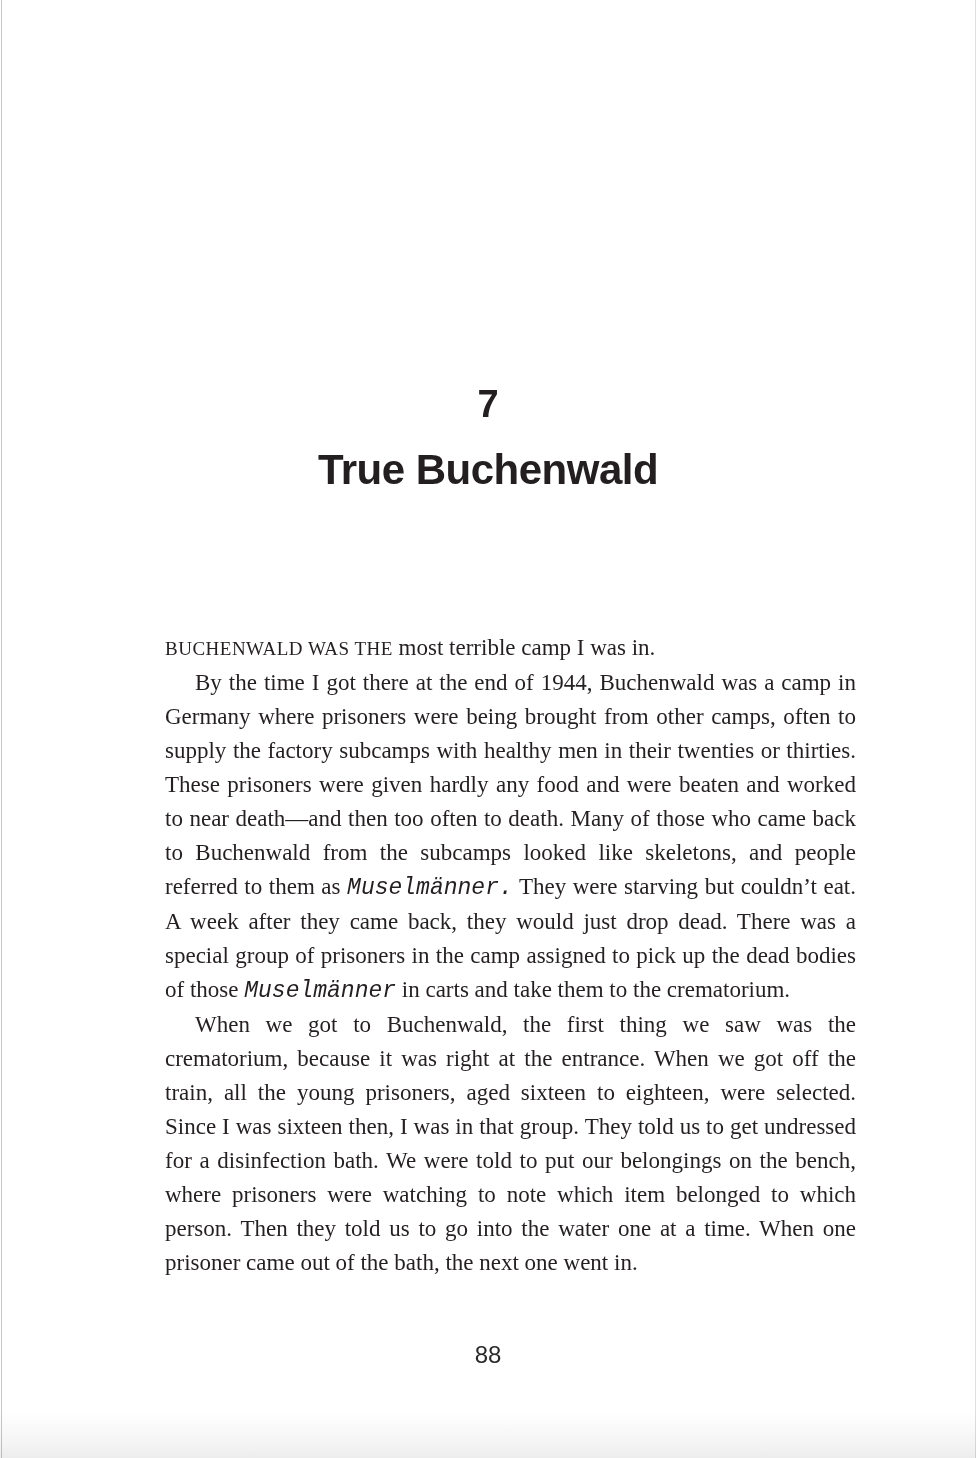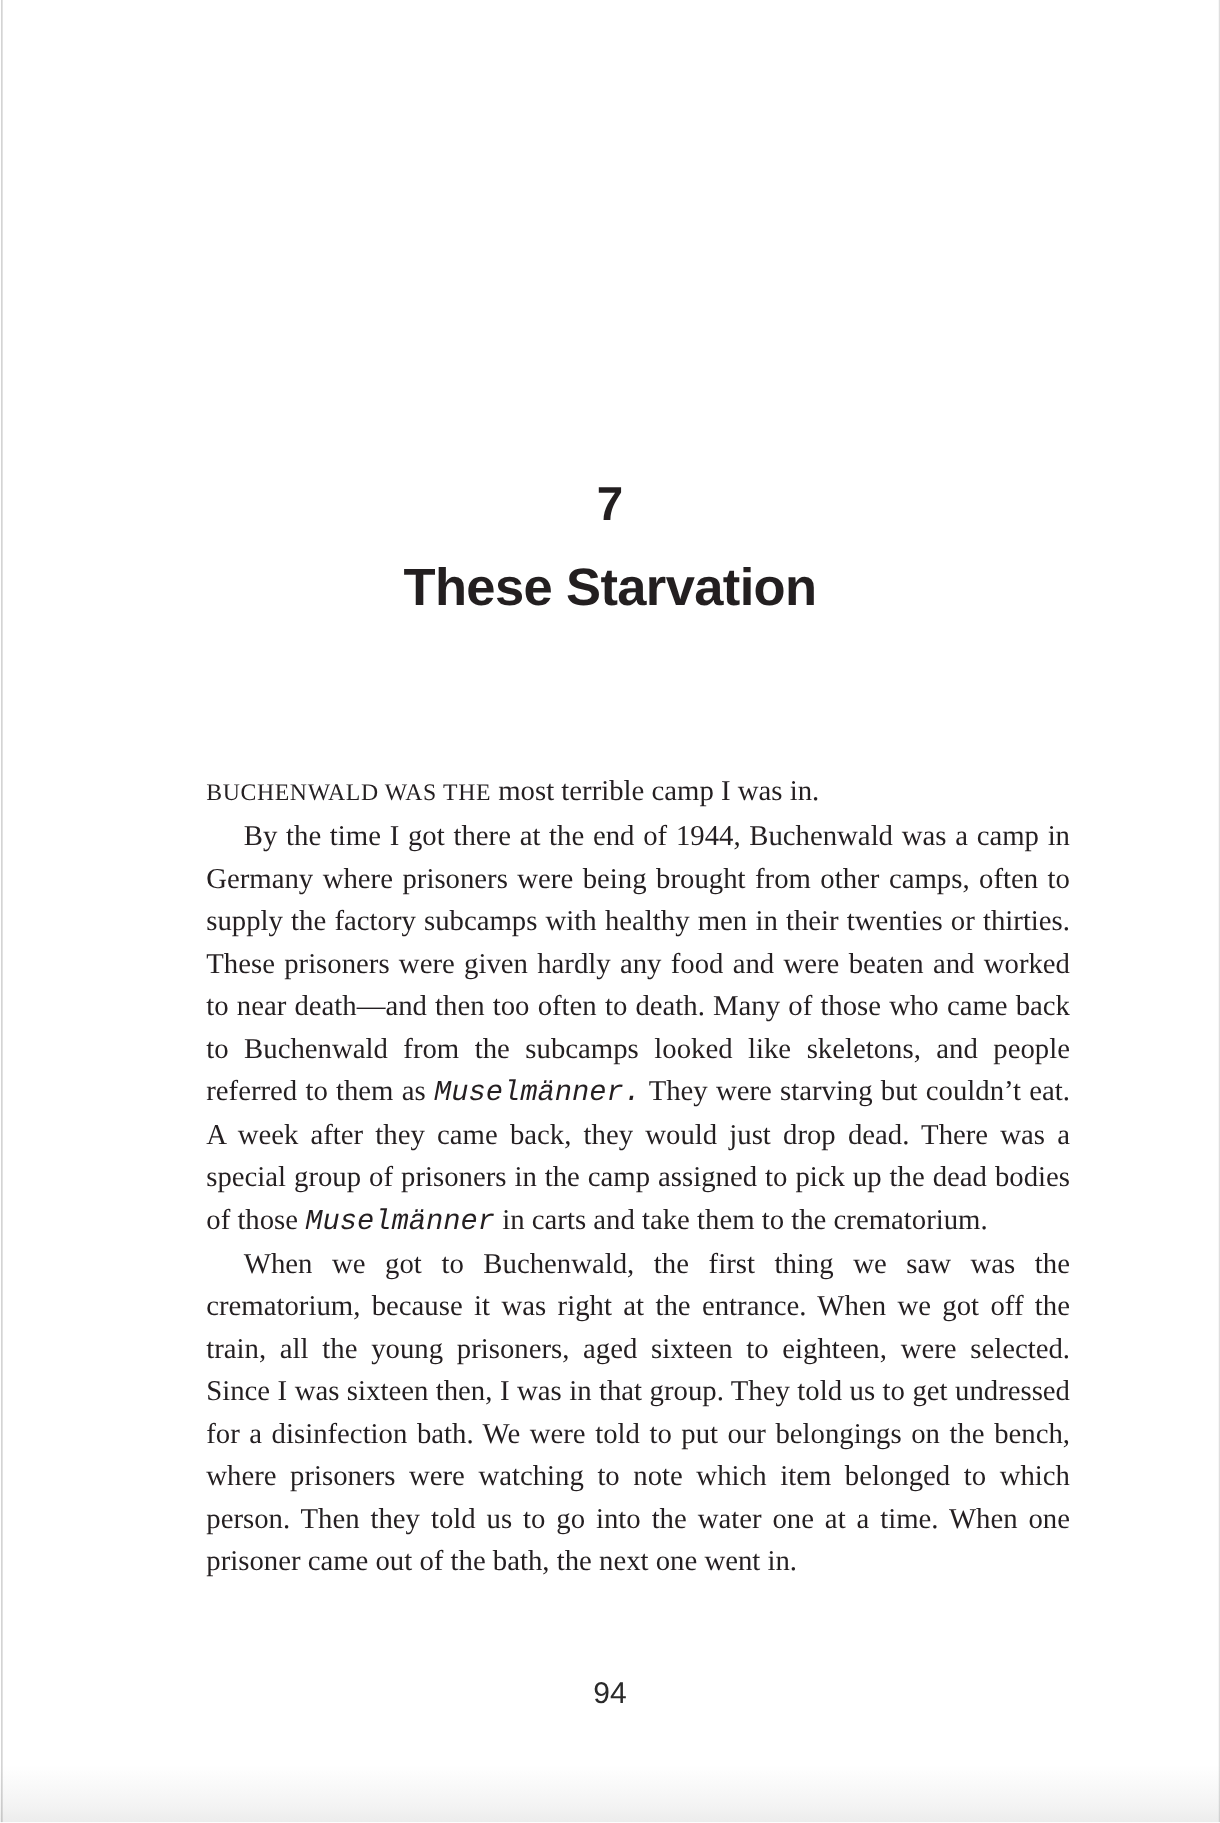--- a/index.html
+++ b/index.html
@@ -52,21 +52,21 @@
     margin: 24px 0 0 0;
     font-family: "Liberation Sans", sans-serif;
     font-weight: 700;
     font-size: 42px;
     line-height: 44px;
     letter-spacing: -0.5px;
   }
   .body-text {
     position: absolute;
     left: 165px;
-    top: 616px;
+    top: 631px;
     width: 691px;
     font-size: 23px;
     line-height: 34px;
     color: #241f21;
     text-align: justify;
   }
   .para { margin: 0; }
   .para.indent { text-indent: 30px; }
   .seg-normal { font-style: normal; }
   .seg-italic { font-style: italic; font-family: Liberation Mono, monospace; }
@@ -91,25 +91,25 @@
 </head>
 <body>
 
 <div class="page">
   <div class="edge edge-left"></div>
   <div class="edge edge-right"></div>
   <div class="bottom-shade"></div>
 
   <header class="chapter-head">
     <div class="chapter-number">7</div>
-    <h1 class="chapter-title">These Starvation</h1>
+    <h1 class="chapter-title">True Buchenwald</h1>
   </header>
 
   <main class="body-text" id="body-text">
       <p class="para"><span class="seg-smallcaps">Buchenwald was the</span><span class="seg-normal"> most terrible camp I was in.</span></p>
       <p class="para indent"><span class="seg-normal">By the time I got there at the end of 1944, Buchenwald was a camp in Germany where prisoners were being brought from other camps, often to supply the factory subcamps with healthy men in their twenties or thirties. These prisoners were given hardly any food and were beaten and worked to near death—and then too often to death. Many of those who came back to Buchenwald from the subcamps looked like skeletons, and people referred to them as </span><span class="seg-italic">Muselmänner.</span><span class="seg-normal"> They were starving but couldn’t eat. A week after they came back, they would just drop dead. There was a special group of prisoners in the camp assigned to pick up the dead bodies of those </span><span class="seg-italic">Muselmänner</span><span class="seg-normal"> in carts and take them to the crematorium.</span></p>
       <p class="para indent"><span class="seg-normal">When we got to Buchenwald, the first thing we saw was the crematorium, because it was right at the entrance. When we got off the train, all the young prisoners, aged sixteen to eighteen, were selected. Since I was sixteen then, I was in that group. They told us to get undressed for a disinfection bath. We were told to put our belongings on the bench, where prisoners were watching to note which item belonged to which person. Then they told us to go into the water one at a time. When one prisoner came out of the bath, the next one went in.</span></p>
     </main>
 
   <footer class="page-footer">
-    <span class="page-number">94</span>
+    <span class="page-number">88</span>
   </footer>
 </div>
 
 </body></html>

